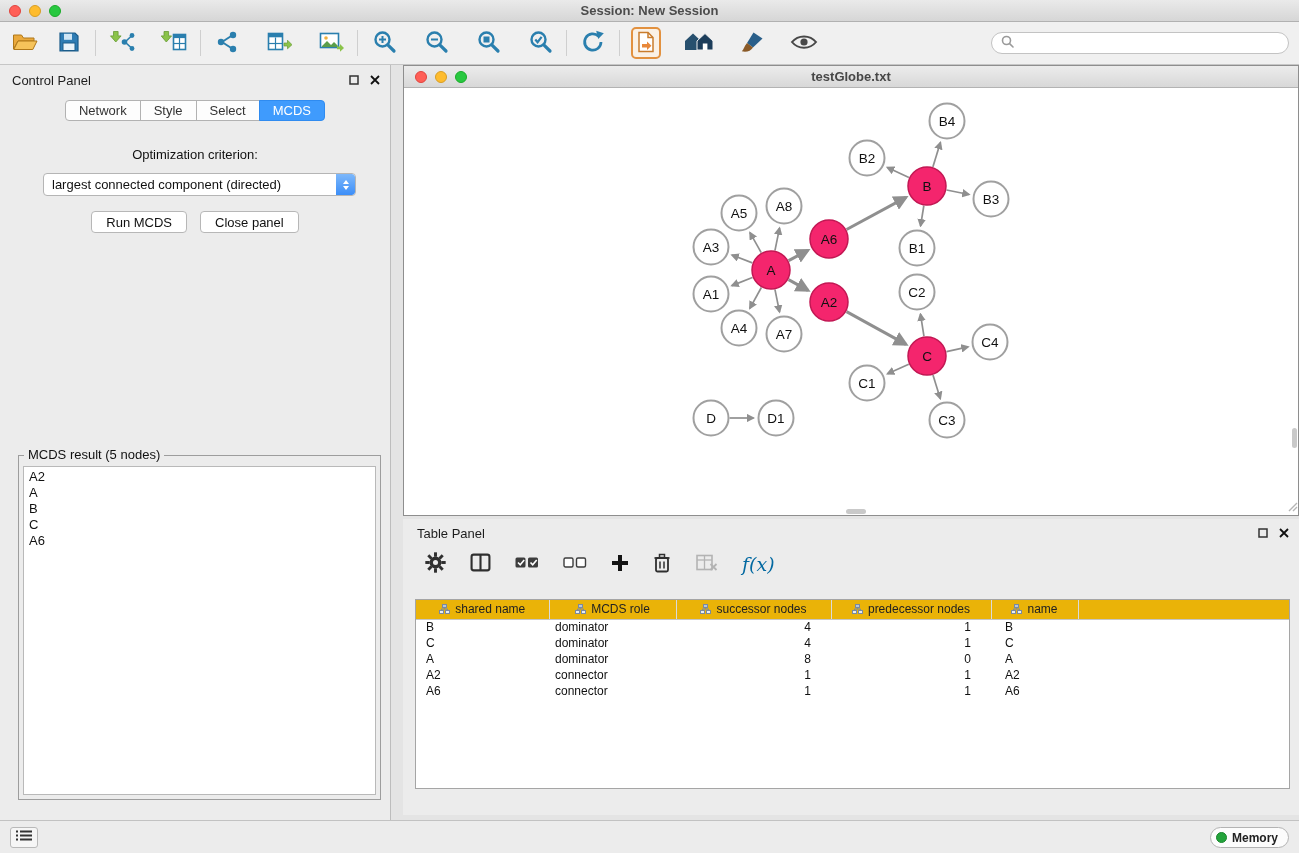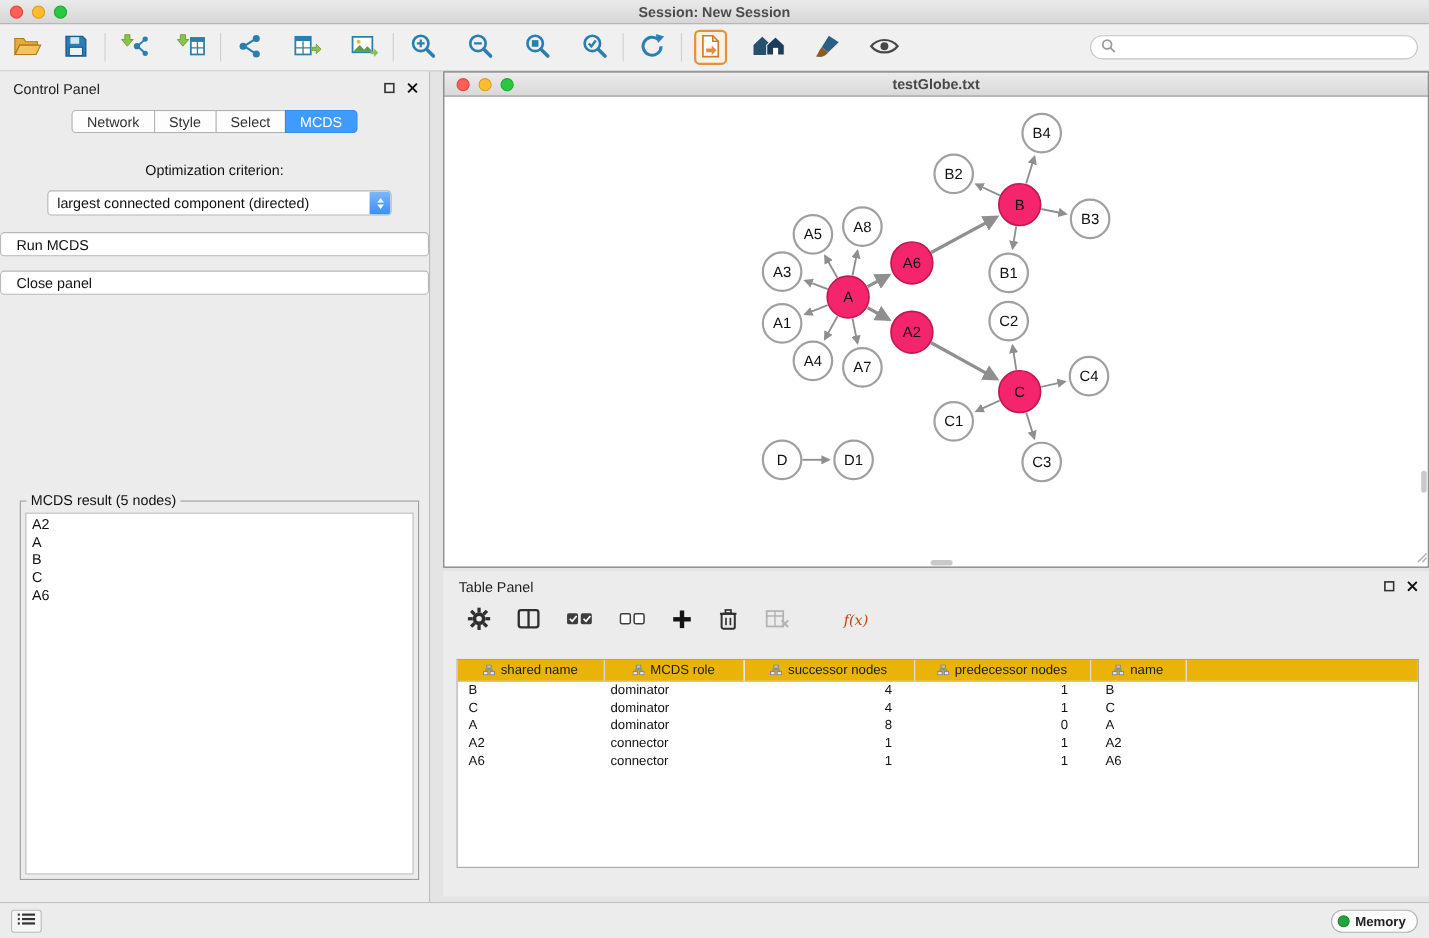--- a/index.html
+++ b/index.html
@@ -34,21 +34,21 @@
   .seg{height:21px;line-height:19px;padding:0 13px;border:1px solid #b2b2b2;background:#fdfdfd;margin-left:-1px;font-size:13px;color:#333;}
   .seg:first-child{border-radius:4px 0 0 4px;margin-left:0;}
   .seg:last-child{border-radius:0 4px 4px 0;}
   .seg.active{background:#3f9bfd;border-color:#2f8bf0;color:#fff;}
   .opt-label{margin-top:26px;text-align:center;font-size:13px;color:#111;}
   .combo{position:relative;margin-top:11px;margin-left:43px;width:313px;height:23px;background:#fff;border:1px solid #b5b5b5;border-radius:4px;display:flex;align-items:center;overflow:hidden;}
   .combo-text{padding-left:8px;font-size:13px;color:#111;flex:1;white-space:nowrap;overflow:hidden;}
   .stepper{width:19px;height:21px;border-radius:0 3px 3px 0;background:linear-gradient(#7db8fb,#3c8ef8);display:flex;flex-direction:column;align-items:center;justify-content:center;gap:2px;flex:none;}
   .tri-up{width:0;height:0;border-left:3.5px solid transparent;border-right:3.5px solid transparent;border-bottom:4px solid #fff;}
   .tri-down{width:0;height:0;border-left:3.5px solid transparent;border-right:3.5px solid transparent;border-top:4px solid #fff;}
-  .cp-buttons{margin-top:15px;display:flex;justify-content:center;gap:13px;flex-direction:column;}
+  .cp-buttons{margin-top:15px;display:flex;justify-content:center;gap:13px;}
   .btn{height:22px;padding:0 14px;background:#fff;border:1px solid #b7b7b7;border-radius:4px;font-size:13px;color:#111;display:flex;align-items:center;}
   .result-group{position:absolute;left:18px;top:390px;width:363px;height:345px;border:1px solid #9d9d9d;}
   .result-title{position:absolute;top:-9px;left:5px;background:#ececec;padding:0 4px;font-size:13px;color:#111;}
   .result-list{position:absolute;left:4px;right:4px;top:10px;bottom:4px;background:#fff;border:1px solid #b9b9b9;overflow:hidden;padding-top:2px;}
   .result-item{font-size:13px;line-height:16px;padding:0 5px;color:#111;}
 
   
   .net-window{position:absolute;left:403px;top:65px;width:896px;height:451px;background:#737373;border:1px solid #8e8e8e;}
   .net-titlebar{position:relative;height:22px;background:linear-gradient(#ececec,#d8d8d8);border-bottom:1px solid #b3b3b3;}
   .net-titlebar .lights{left:11px;top:5px;}
@@ -56,21 +56,21 @@
   .net-canvas{position:absolute;left:0;top:22px;right:0;bottom:0;overflow:hidden;background:#fff;}
   .v-thumb{position:absolute;right:1px;top:340px;width:5px;height:20px;background:#c9c9c9;border-radius:3px;}
   .h-thumb{position:absolute;bottom:1px;left:442px;height:5px;width:20px;background:#c9c9c9;border-radius:3px;}
   .resize-grip{position:absolute;right:0;bottom:0;}
 
   
   .table-panel{position:absolute;left:403px;top:519px;width:896px;height:296px;background:#ececec;}
   .tp-head{position:relative;height:26px;}
   .tp-toolbar{display:flex;align-items:center;height:38px;padding-left:22px;gap:24px;}
   .tp-icon{display:flex;align-items:center;}
-  .fx{font-family:"DejaVu Serif","Liberation Serif",serif;font-style:italic;color:#c2410c;font-size:13px;margin-left:25px;}
+  .fx{font-family:"DejaVu Serif","Liberation Serif",serif;font-style:italic;color:#0369a1;font-size:19px;}
   .tbl-wrap{position:absolute;left:12px;right:9px;top:80px;height:190px;background:#fff;border:1px solid #a5a5a5;overflow:hidden;}
   table.tbl{width:100%;border-collapse:collapse;table-layout:fixed;}
   .tbl th{height:19px;background:#eab308;border-bottom:1px solid #c6c6c6;border-right:1px solid #dadada;font-weight:normal;font-size:12px;color:#222;overflow:hidden;white-space:nowrap;}
   .tbl th.fill{border-right:none;}
   .th-inner{display:flex;align-items:center;justify-content:center;gap:5px;}
   .tbl td{height:16px;font-size:12px;color:#111;padding:0 6px;white-space:nowrap;overflow:hidden;}
   .tbl td.c0{padding-left:10px;}
   .tbl td.c4{padding-left:14px;}
   .tbl td.num{text-align:right;padding-right:20px;}
   .tp-tabs{position:absolute;left:0;right:0;bottom:5px;display:flex;justify-content:center;gap:3px;}

